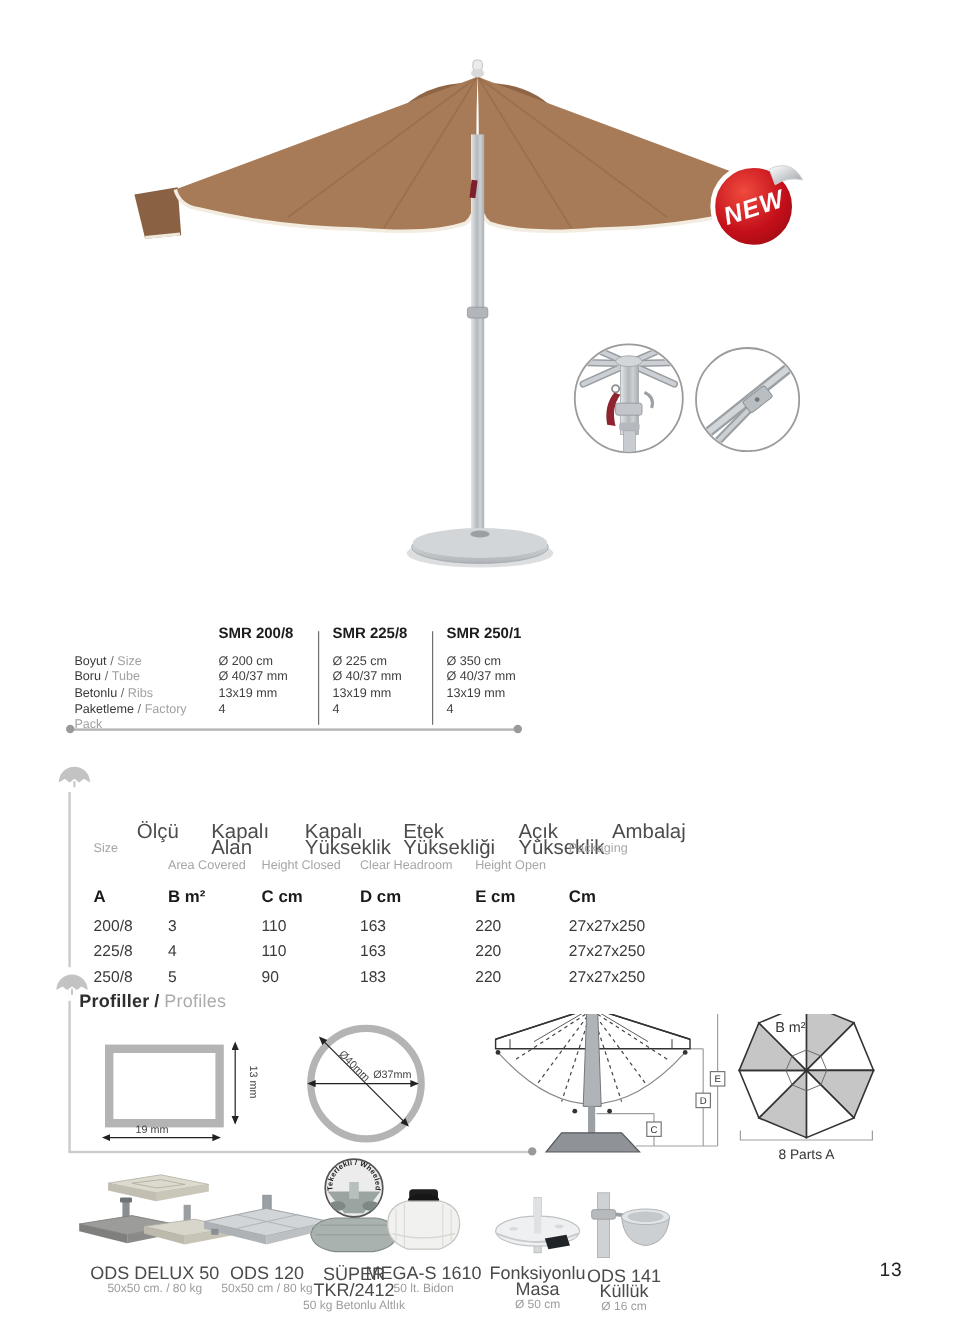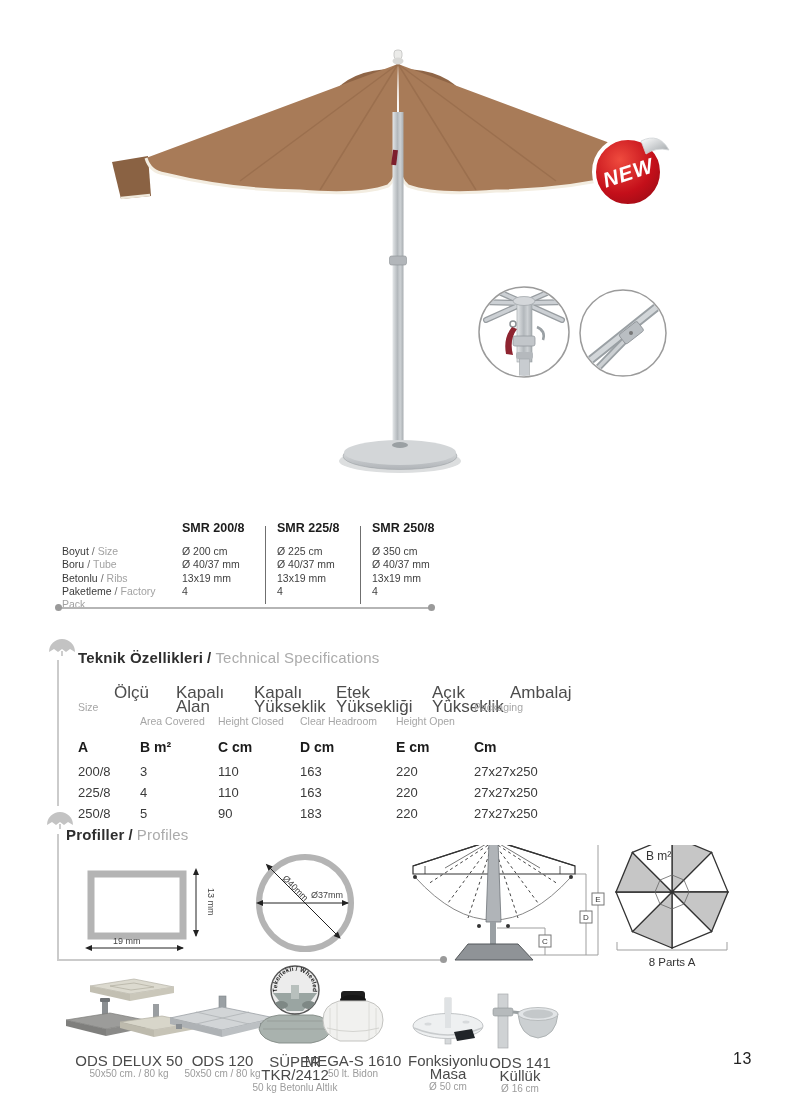--- a/index.html
+++ b/index.html
@@ -168,21 +168,21 @@
       <circle cx="628" cy="172" r="34" fill="url(#badgeG)" stroke="#ffffff" stroke-width="4"></circle>
       <path d="M641,141 Q659,132 669,150 Q656,147 646,154 Z" fill="url(#peelG)" stroke="#cfd3d6" stroke-width="0.8"></path>
       <text x="628" y="180" text-anchor="middle" transform="rotate(-18 628 172)" font-family="DejaVu Serif, serif" font-style="italic" font-weight="bold" font-size="21" fill="#ffffff" letter-spacing="1">NEW</text>
     </g>
   </svg>
 
   <div class="abs model-table">
     <div class="hdr"></div>
     <div class="hdr">SMR 200/8</div>
     <div class="hdr">SMR 225/8</div>
-    <div class="hdr">SMR 250/8</div>
+    <div class="hdr">SMR 250/1</div>
 
     <div class="lblcell"><span class="lbl-tr">Boyut</span><span class="lbl-sep">/</span><span class="lbl-en">Size</span></div>
     <div class="vcell">Ø 200 cm</div>
     <div class="vcell">Ø 225 cm</div>
     <div class="vcell">Ø 350 cm</div>
 
     <div class="lblcell"><span class="lbl-tr">Boru</span><span class="lbl-sep">/</span><span class="lbl-en">Tube</span></div>
     <div class="vcell">Ø 40/37 mm</div>
     <div class="vcell">Ø 40/37 mm</div>
     <div class="vcell">Ø 40/37 mm</div>
@@ -201,23 +201,20 @@
   <div class="abs vline" style="left:360px;top:526px;height:78px;"></div>
   <div class="abs rule" style="left:60px;top:607px;width:372px;"></div>
   <div class="abs dot" style="left:55px;top:604px;"></div>
   <div class="abs dot" style="left:428px;top:604px;"></div>
 
   <svg class="abs" style="left:48px;top:637px;" width="28" height="20" viewBox="0 0 28 20">
     <path d="M1,15 A13,13 0 0 1 27,15 L22,12 L18,15 L14,12 L10,15 L6,12 Z" fill="#c3c3c3"></path>
     <rect x="13.2" y="14" width="1.6" height="5" fill="#c3c3c3"></rect>
   </svg>
   <div class="abs lineV" style="left:57px;top:660px;height:146px;"></div>
-  <div class="abs sec-title" style="left:78px;top:649px;">
-    <span class="t">Teknik Özellikleri</span><span class="sep">/</span><span class="e">Technical Specifications</span>
-  </div>
 
   <div class="abs tech-table">
     <div class="th">
         <div class="tt">Ölçü</div>
         <div class="te">Size</div>
       </div>
     <div class="th">
         <div class="tt">Kapalı Alan</div>
         <div class="te">Area Covered</div>
       </div>

